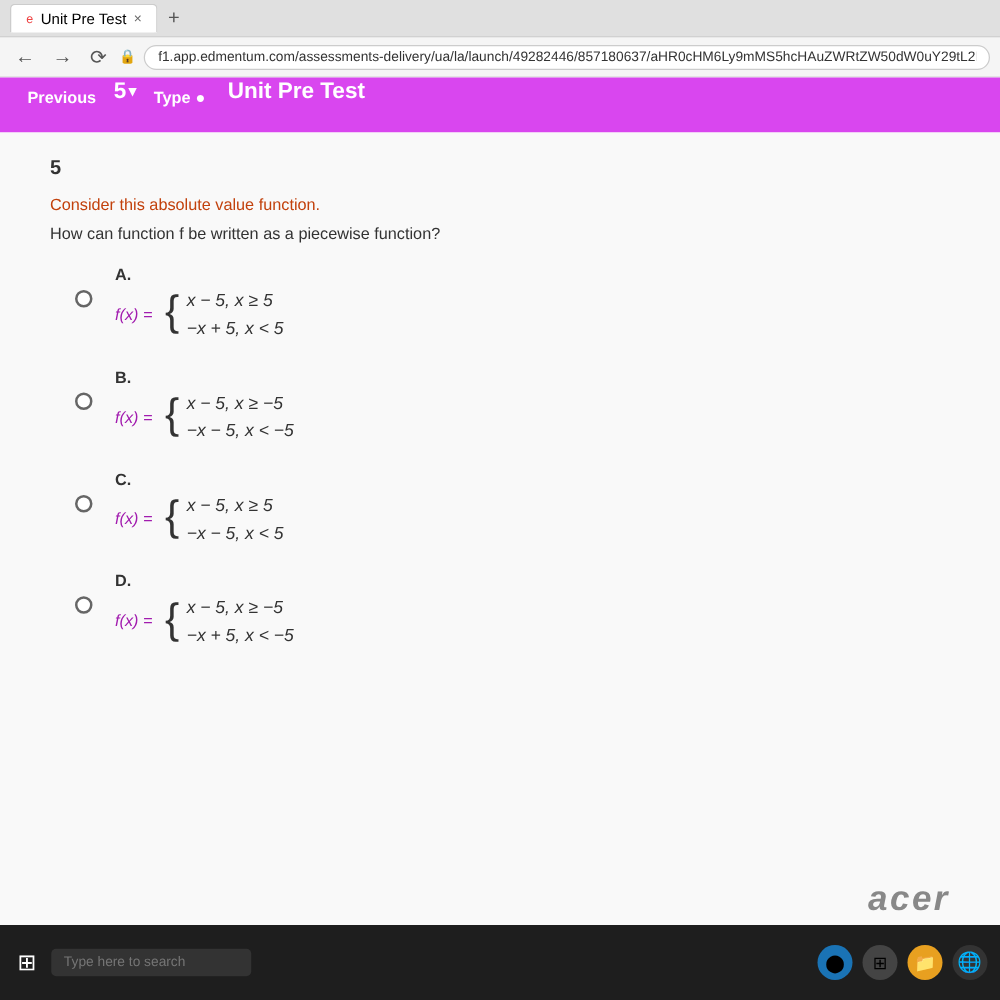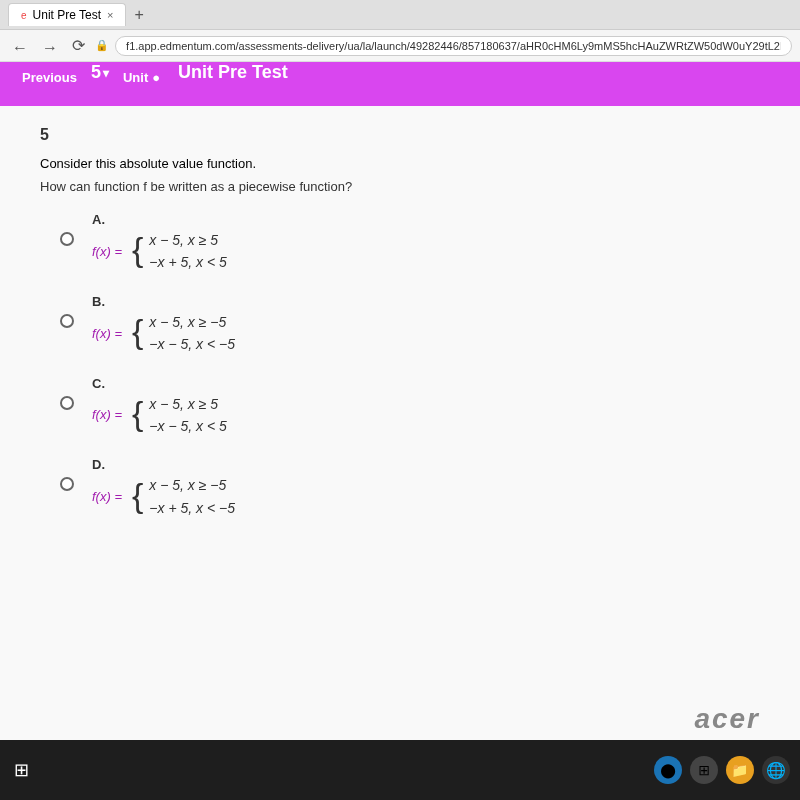--- a/index.html
+++ b/index.html
@@ -121,21 +121,21 @@
     }
 
     .instruction {
       font-size: 13px;
       color: #333;
       margin-bottom: 10px;
     }
 
     .question-text {
       font-size: 13px;
-      color: #000000;
+      color: #c2410c;
       margin-bottom: 8px;
     }
 
     .function-display {
       font-size: 14px;
       color: #333;
       margin: 8px 0 12px 0;
       font-style: italic;
     }
 
@@ -289,21 +289,21 @@
 
   <div class="app-toolbar">
     <div class="toolbar-prev">
       <span>Previous</span>
     </div>
     <div class="toolbar-question-num">
       <span>5</span>
       <span class="chevron-down">▾</span>
     </div>
     <div class="toolbar-next">
-      <span>Unit</span>
+      <span>Type</span>
       <span>●</span>
     </div>
     <div class="toolbar-title">Unit Pre Test</div>
   </div>
 
   <div class="content">
     <div class="question-number">5</div>
     <div class="question-text">Consider this absolute value function.</div>
     <div class="how-text">How can function f be written as a piecewise function?</div>
 
@@ -378,20 +378,21 @@
       </div>
 
     </div>
 
   </div>
 
 </div>
 
 <div class="taskbar">
   <button class="start-btn">⊞</button>
+  <input class="search-box" type="text" placeholder="Type here to search" style="">
   <div class="taskbar-icons">
     <div class="taskbar-icon" style="background:#1a73b5;">⬤</div>
     <div class="taskbar-icon" style="background:#444;">⊞</div>
     <div class="taskbar-icon" style="background:#e8a020;">📁</div>
     <div class="taskbar-icon" style="background:#333; font-size:16px;">🌐</div>
   </div>
 </div>
 
 <div class="acer-area">acer</div>
 

